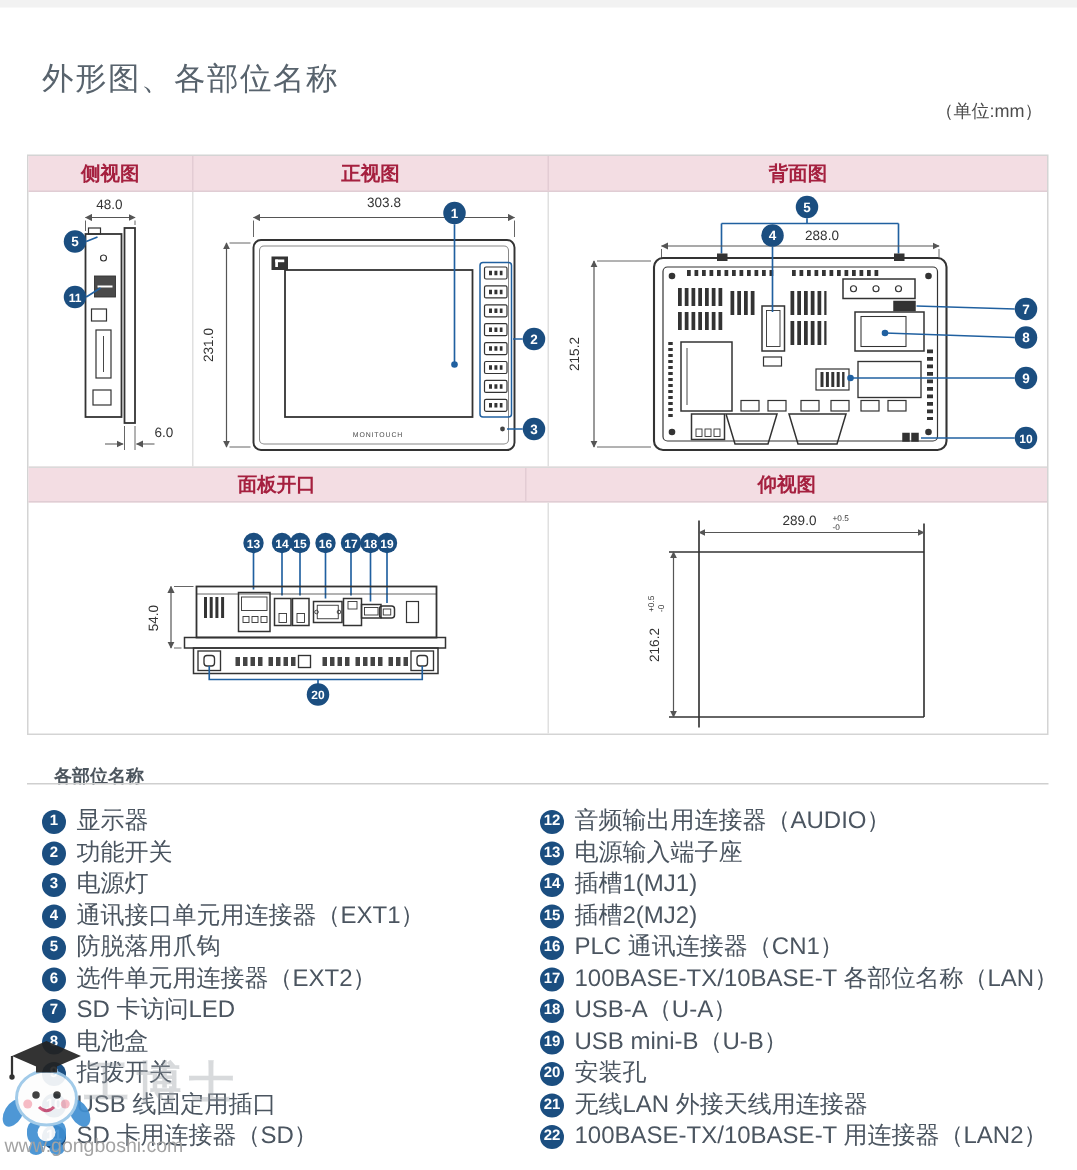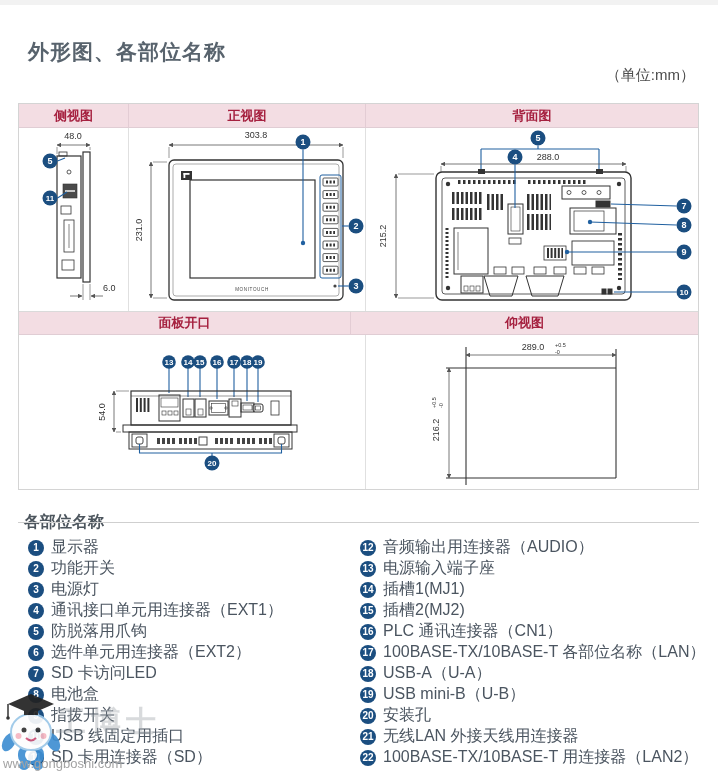--- a/index.html
+++ b/index.html
@@ -1,37 +1,37 @@
 <!DOCTYPE html>
 <html><head>
 <meta charset="utf-8">
 <style>
   html,body{margin:0;padding:0;background:#fff;}
   .page{position:relative;width:718px;height:780px;background:#fff;overflow:hidden;
         font-family:"Liberation Sans","DejaVu Sans",sans-serif;color:#4b5560;}
   .topbar{position:absolute;left:0;top:0;width:718px;height:5px;background:#f2f2f2;}
-  .title{position:absolute;left:28px;top:24px;font-size:21px;font-weight:bold;color:#58636d;letter-spacing:1px;}
-  .unit-note{position:absolute;right:23px;top:66px;font-size:15px;color:#4c4c4c;}
+  .title{position:absolute;left:28px;top:24px;font-size:21px;font-weight:normal;color:#58636d;letter-spacing:1px;}
+  .unit-note{position:absolute;right:23px;top:66px;font-size:12px;color:#4c4c4c;}
 
   .diagram-box{position:absolute;left:18px;top:103px;width:681px;height:387px;border:1px solid #d4d4d4;box-sizing:border-box;background:#fff;}
   .hdr-row{position:absolute;left:0;width:679px;height:24px;background:#f3dde3;border-top:1px solid #dadada;border-bottom:1px solid #e0cdd4;box-sizing:border-box;display:flex;}
   .hdr-row.r1{top:0;border-top:none;}
   .hdr-row.r2{top:207px;}
   .hdr-cell{display:flex;align-items:center;justify-content:center;font-size:13px;font-weight:bold;color:#a5203f;border-right:1px solid #e3ccd4;box-sizing:border-box;}
   .hdr-cell:last-child{border-right:none;}
   .cell{position:absolute;box-sizing:border-box;border-right:1px solid #e0e0e0;}
   .cell:last-child{border-right:none;}
   svg{display:block;}
   .dimtext{font-size:9px;fill:#333;}
   .dimtext-s{font-size:5.5px;fill:#333;}
   .brandtext{font-size:4.6px;fill:#4a4a4a;letter-spacing:.6px;}
   .cnum-text{font-size:9px;font-weight:bold;fill:#fff;text-anchor:middle;}
   .cnum-text.sm{font-size:8px;}
 
-  .parts-heading{position:absolute;left:24px;top:499px;font-size:16px;font-weight:bold;color:#4d565e;}
+  .parts-heading{position:absolute;left:36px;top:499px;font-size:12px;font-weight:bold;color:#4d565e;}
   .parts-rule{position:absolute;left:18px;top:522px;width:681px;border-top:1px solid #cfcfcf;}
   .parts-col{position:absolute;top:537px;}
   .parts-col.left{left:28px;}
   .parts-col.right{left:360px;}
   .part-item{display:flex;align-items:center;height:21px;}
   .num{flex:0 0 auto;width:16px;height:16px;border-radius:50%;background:#1b4e80;color:#fff;
        font-size:10px;font-weight:bold;display:flex;align-items:center;justify-content:center;margin-right:7px;}
   .plabel{font-size:16px;color:#4b5560;white-space:nowrap;}
 
   .watermark{position:absolute;left:0;top:690px;width:260px;height:90px;pointer-events:none;}

